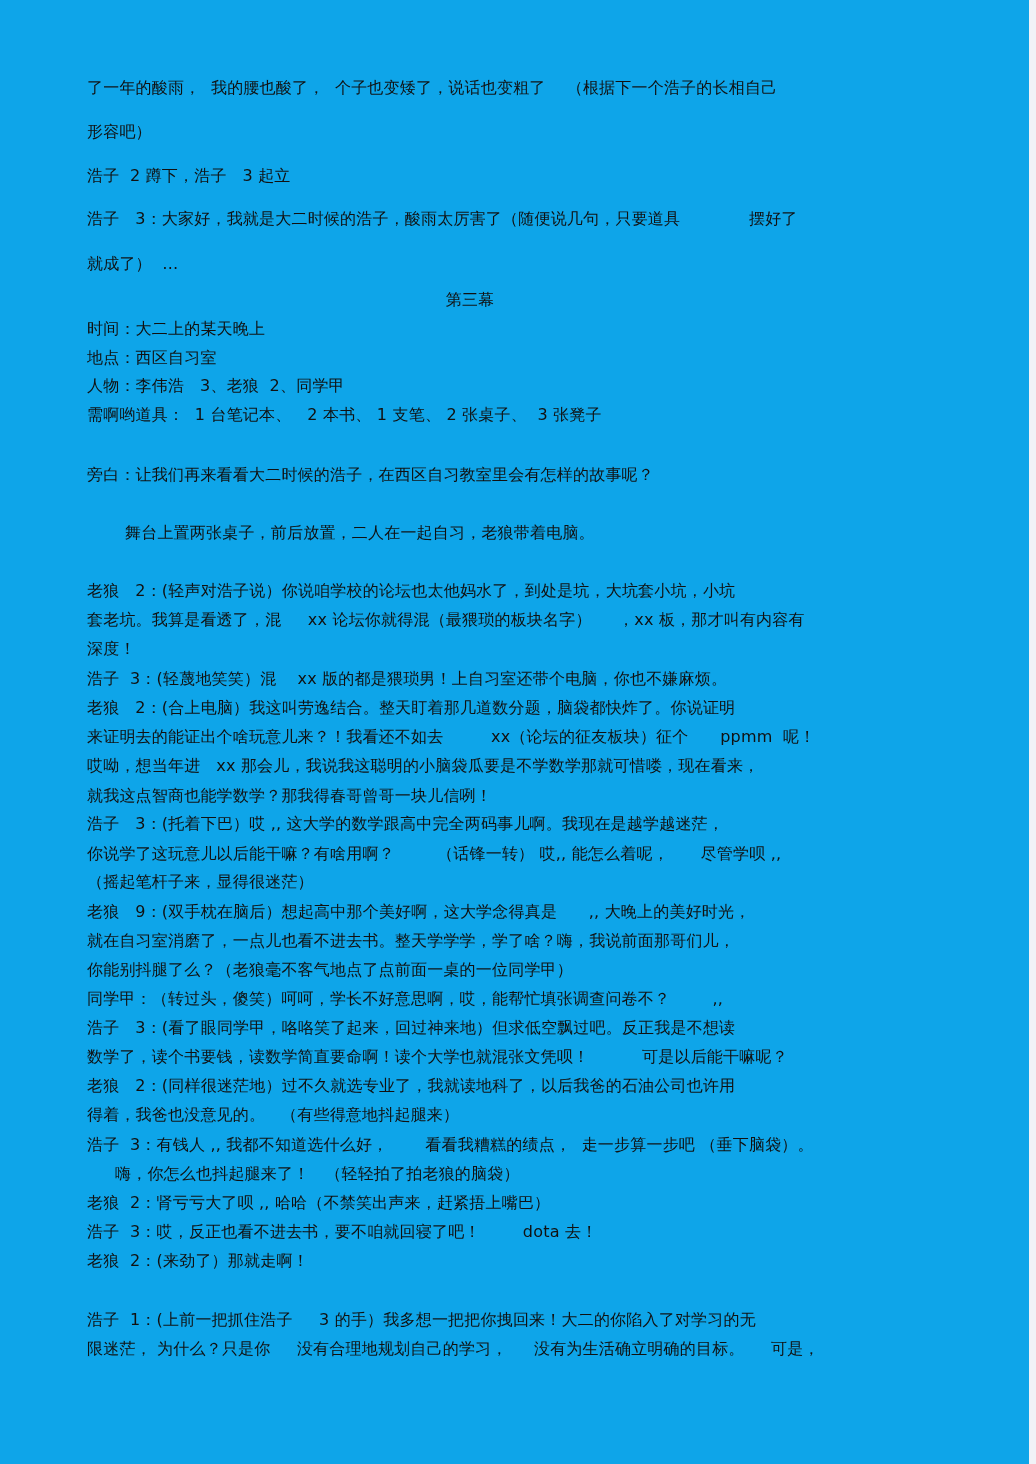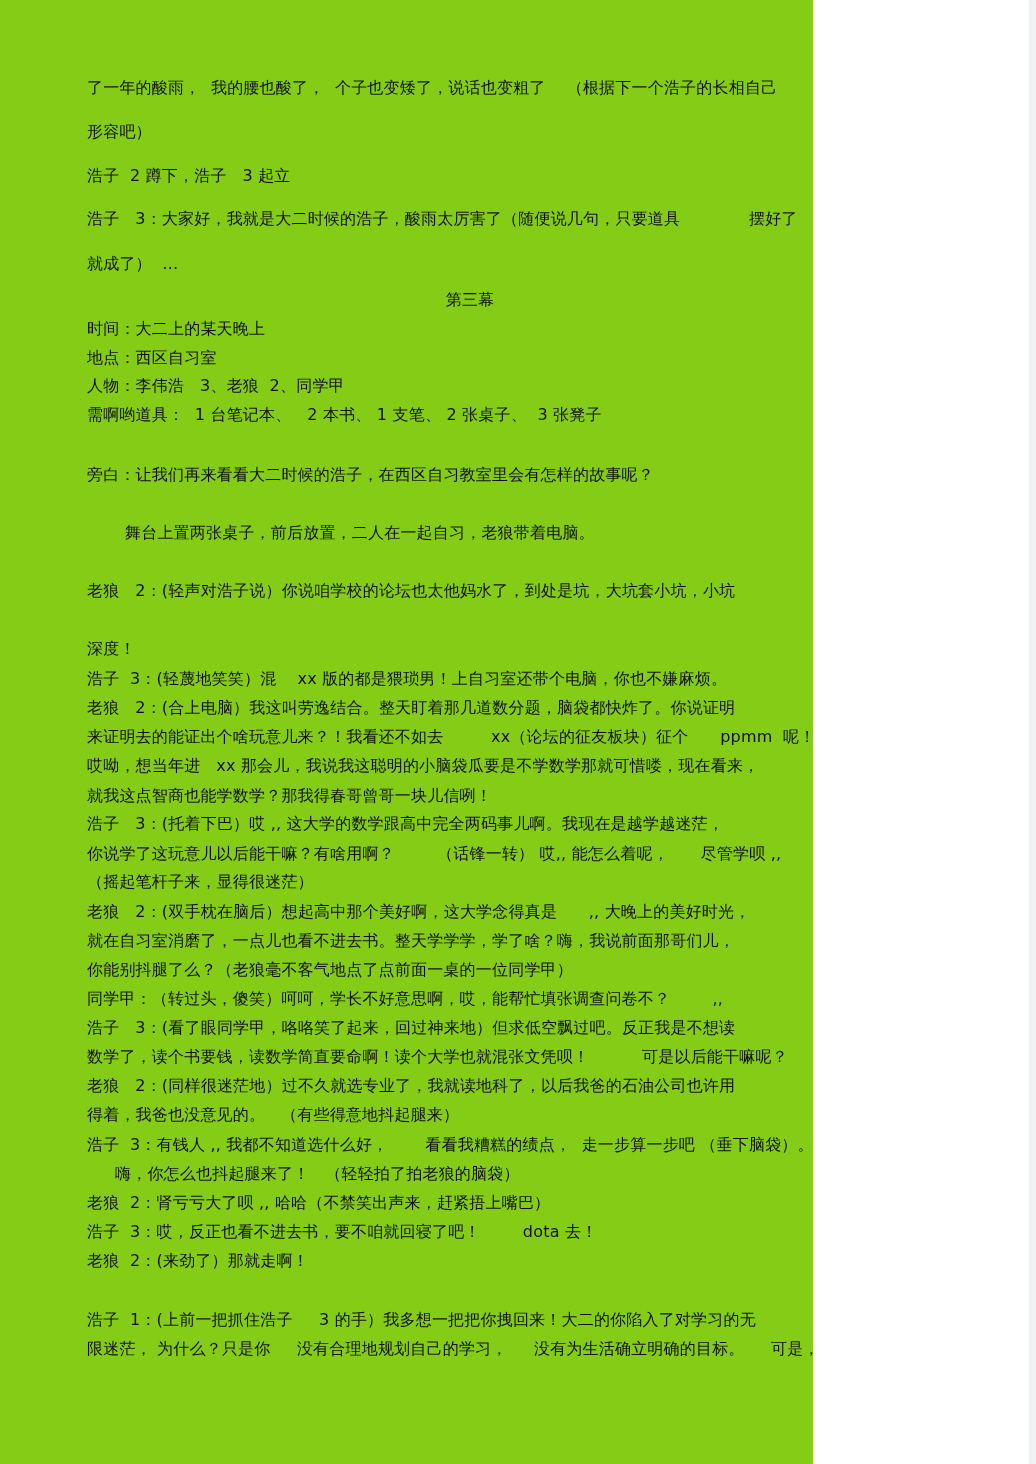--- a/index.html
+++ b/index.html
@@ -12,23 +12,23 @@
       height: 1464px;
       position: relative;
       overflow: hidden;
       font-family: "DejaVu Sans", "Liberation Sans", sans-serif;
       color: #111111;
     }
     .page {
       position: absolute;
       left: 0;
       top: 0;
-      width: 813px;
+      width: 1029px;
       height: 1464px;
-      background: #84cc16;
+      background: #0ea5e9;
     }
     .right-strip {
       position: absolute;
       left: 1029px;
       top: 0;
       width: 7px;
       height: 1464px;
       background: #f1f2f7;
     }
     .line {
@@ -64,30 +64,31 @@
   <div class="line" style="top:319px;">时间：大二上的某天晚上</div>
   <div class="line" style="top:348px;">地点：西区自习室</div>
   <div class="line" style="top:376px;">人物：李伟浩   3、老狼  2、同学甲</div>
   <div class="line" style="top:405px;">需啊哟道具：  1 台笔记本、   2 本书、 1 支笔、 2 张桌子、  3 张凳子</div>
 
   <div class="line" style="top:465px;">旁白：让我们再来看看大二时候的浩子，在西区自习教室里会有怎样的故事呢？</div>
 
   <div class="line indent" style="top:523px;">舞台上置两张桌子，前后放置，二人在一起自习，老狼带着电脑。</div>
 
   <div class="line" style="top:581px;">老狼   2：(轻声对浩子说）你说咱学校的论坛也太他妈水了，到处是坑，大坑套小坑，小坑</div>
+  <div class="line" style="top:610px;">套老坑。我算是看透了，混     xx 论坛你就得混（最猥琐的板块名字）     ，xx 板，那才叫有内容有</div>
   <div class="line" style="top:639px;">深度！</div>
   <div class="line" style="top:669px;">浩子  3：(轻蔑地笑笑）混    xx 版的都是猥琐男！上自习室还带个电脑，你也不嫌麻烦。</div>
   <div class="line" style="top:698px;">老狼   2：(合上电脑）我这叫劳逸结合。整天盯着那几道数分题，脑袋都快炸了。你说证明</div>
   <div class="line" style="top:727px;">来证明去的能证出个啥玩意儿来？！我看还不如去         xx（论坛的征友板块）征个      ppmm  呢！</div>
   <div class="line" style="top:756px;">哎呦，想当年进   xx 那会儿，我说我这聪明的小脑袋瓜要是不学数学那就可惜喽，现在看来，</div>
   <div class="line" style="top:786px;text-align:right;">就我这点智商也能学数学？那我得春哥曾哥一块儿信咧！</div>
   <div class="line" style="top:814px;">浩子   3：(托着下巴）哎 ,, 这大学的数学跟高中完全两码事儿啊。我现在是越学越迷茫，</div>
   <div class="line" style="top:844px;">你说学了这玩意儿以后能干嘛？有啥用啊？        （话锋一转） 哎,, 能怎么着呢，      尽管学呗 ,,</div>
   <div class="line" style="top:872px;">（摇起笔杆子来，显得很迷茫）</div>
-  <div class="line" style="top:902px;">老狼   2：(双手枕在脑后）想起高中那个美好啊，这大学念得真是      ,, 大晚上的美好时光，</div>
+  <div class="line" style="top:902px;">老狼   9：(双手枕在脑后）想起高中那个美好啊，这大学念得真是      ,, 大晚上的美好时光，</div>
   <div class="line" style="top:931px;">就在自习室消磨了，一点儿也看不进去书。整天学学学，学了啥？嗨，我说前面那哥们儿，</div>
   <div class="line" style="top:960px;">你能别抖腿了么？（老狼毫不客气地点了点前面一桌的一位同学甲）</div>
   <div class="line" style="top:989px;">同学甲：（转过头，傻笑）呵呵，学长不好意思啊，哎，能帮忙填张调查问卷不？        ,,</div>
   <div class="line" style="top:1018px;">浩子   3：(看了眼同学甲，咯咯笑了起来，回过神来地）但求低空飘过吧。反正我是不想读</div>
   <div class="line" style="top:1047px;">数学了，读个书要钱，读数学简直要命啊！读个大学也就混张文凭呗！          可是以后能干嘛呢？</div>
   <div class="line" style="top:1076px;">老狼   2：(同样很迷茫地）过不久就选专业了，我就读地科了，以后我爸的石油公司也许用</div>
   <div class="line" style="top:1105px;">得着，我爸也没意见的。   （有些得意地抖起腿来）</div>
   <div class="line" style="top:1135px;">浩子  3：有钱人 ,, 我都不知道选什么好，       看看我糟糕的绩点，  走一步算一步吧 （垂下脑袋）。</div>
   <div class="line" style="top:1164px;padding-left:28px;">嗨，你怎么也抖起腿来了！   （轻轻拍了拍老狼的脑袋）</div>
   <div class="line" style="top:1193px;">老狼  2：肾亏亏大了呗 ,, 哈哈（不禁笑出声来，赶紧捂上嘴巴）</div>

